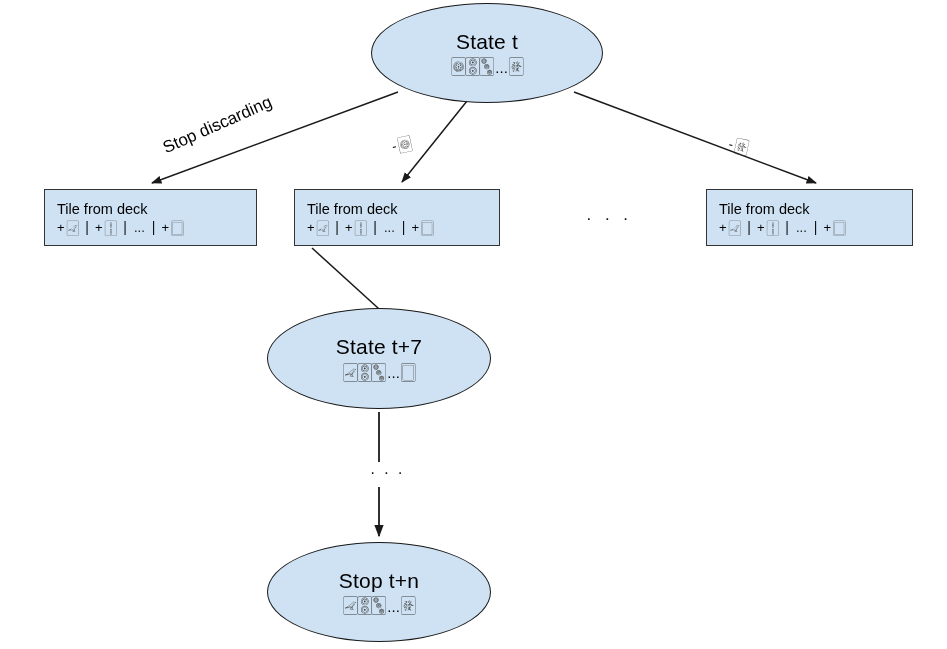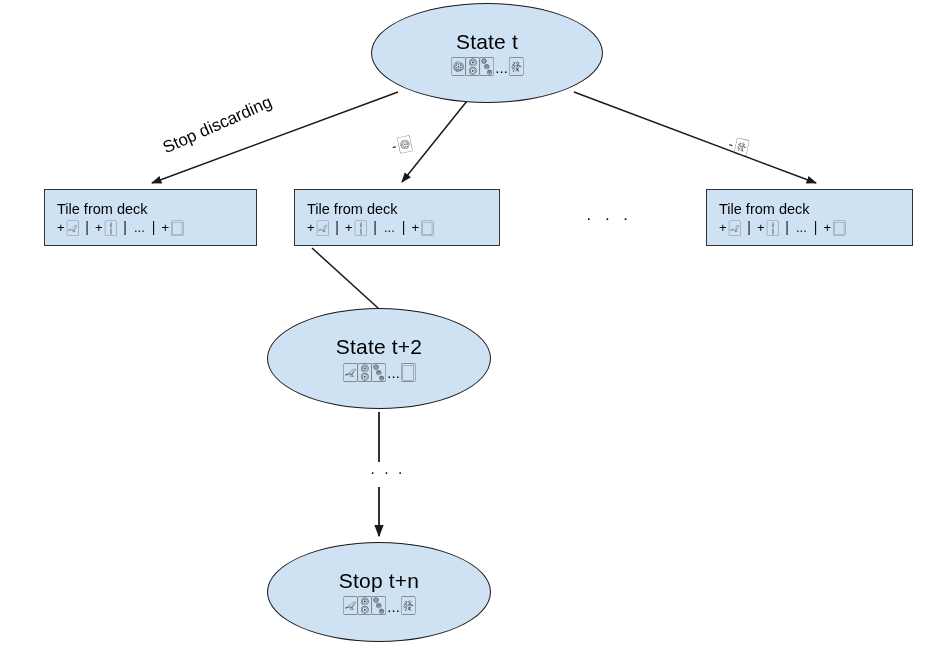--- a/index.html
+++ b/index.html
@@ -213,21 +213,21 @@
     <div class="tile-row">
       <span class="tile">🀙</span>
       <span class="tile">🀚</span>
       <span class="tile">🀛</span>
       <span class="tile-ellipsis">...</span>
       <span class="tile">🀅</span>
     </div>
   </div>
 
   <div class="state-node" id="state-t1">
-    <div class="state-title">State t+2</div>
+    <div class="state-title">State t+7</div>
     <div class="tile-row">
       <span class="tile">🀐</span>
       <span class="tile">🀚</span>
       <span class="tile">🀛</span>
       <span class="tile-ellipsis">...</span>
       <span class="tile">🀆</span>
     </div>
   </div>
 
   <div class="state-node" id="state-tn">

